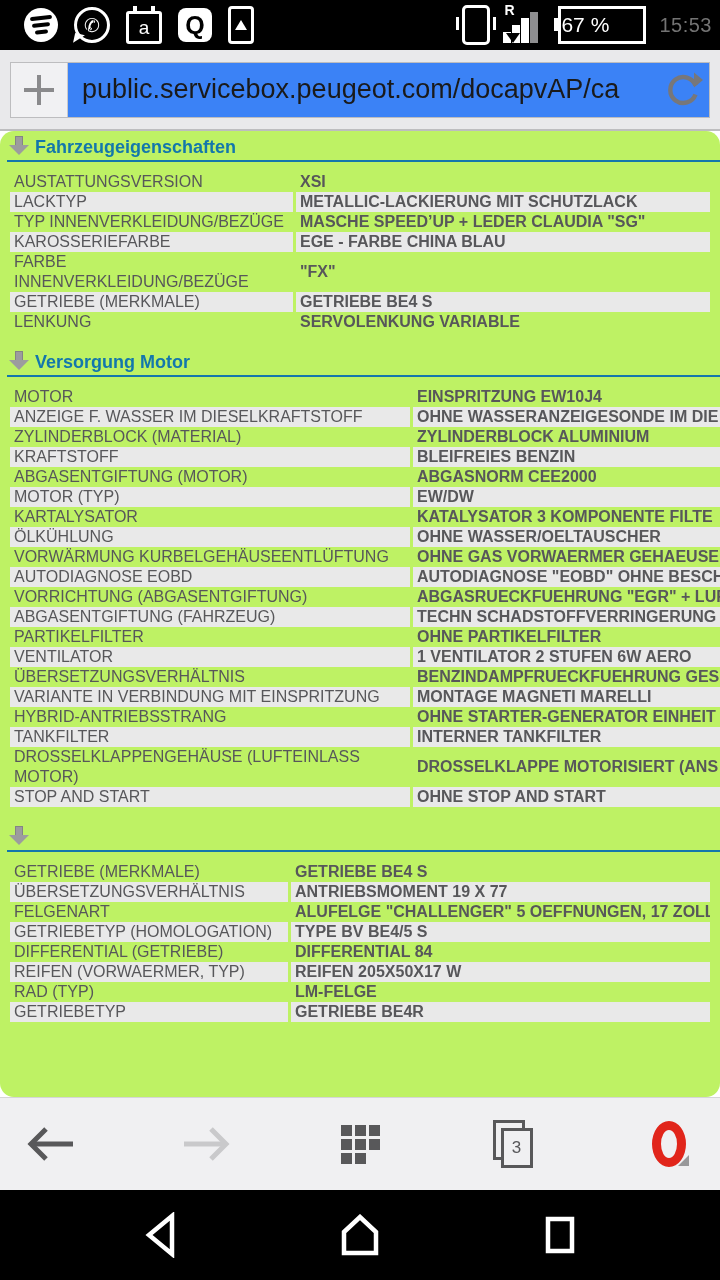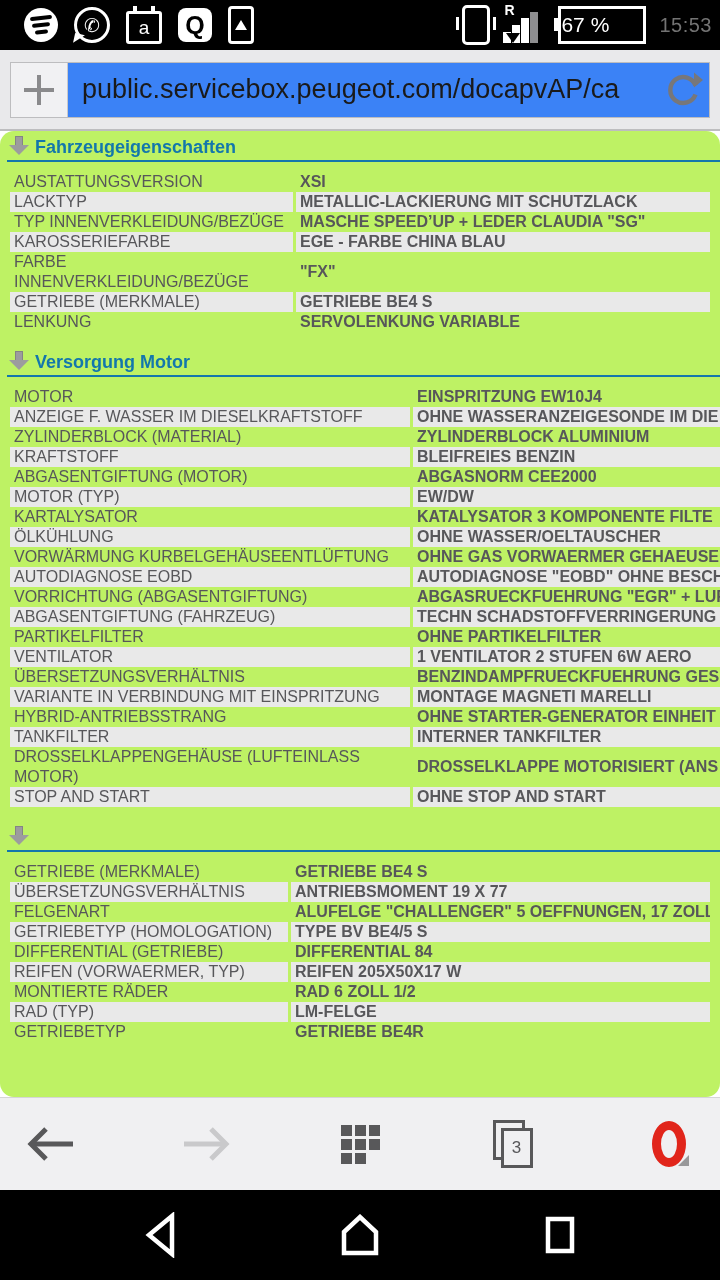--- a/index.html
+++ b/index.html
@@ -335,24 +335,20 @@
   <tr>
     <td class="label">DIFFERENTIAL (GETRIEBE)</td>
     <td class="value">DIFFERENTIAL 84</td>
   </tr>
 
   <tr>
     <td class="label">REIFEN (VORWAERMER, TYP)</td>
     <td class="value">REIFEN 205X50X17 W</td>
   </tr>
 
-  <tr>
-    <td class="label">MONTIERTE RÄDER</td>
-    <td class="value">RAD 6 ZOLL 1/2</td>
-  </tr>
 
   <tr>
     <td class="label">RAD (TYP)</td>
     <td class="value">LM-FELGE</td>
   </tr>
 
   <tr>
     <td class="label">GETRIEBETYP</td>
     <td class="value">GETRIEBE BE4R</td>
   </tr>

